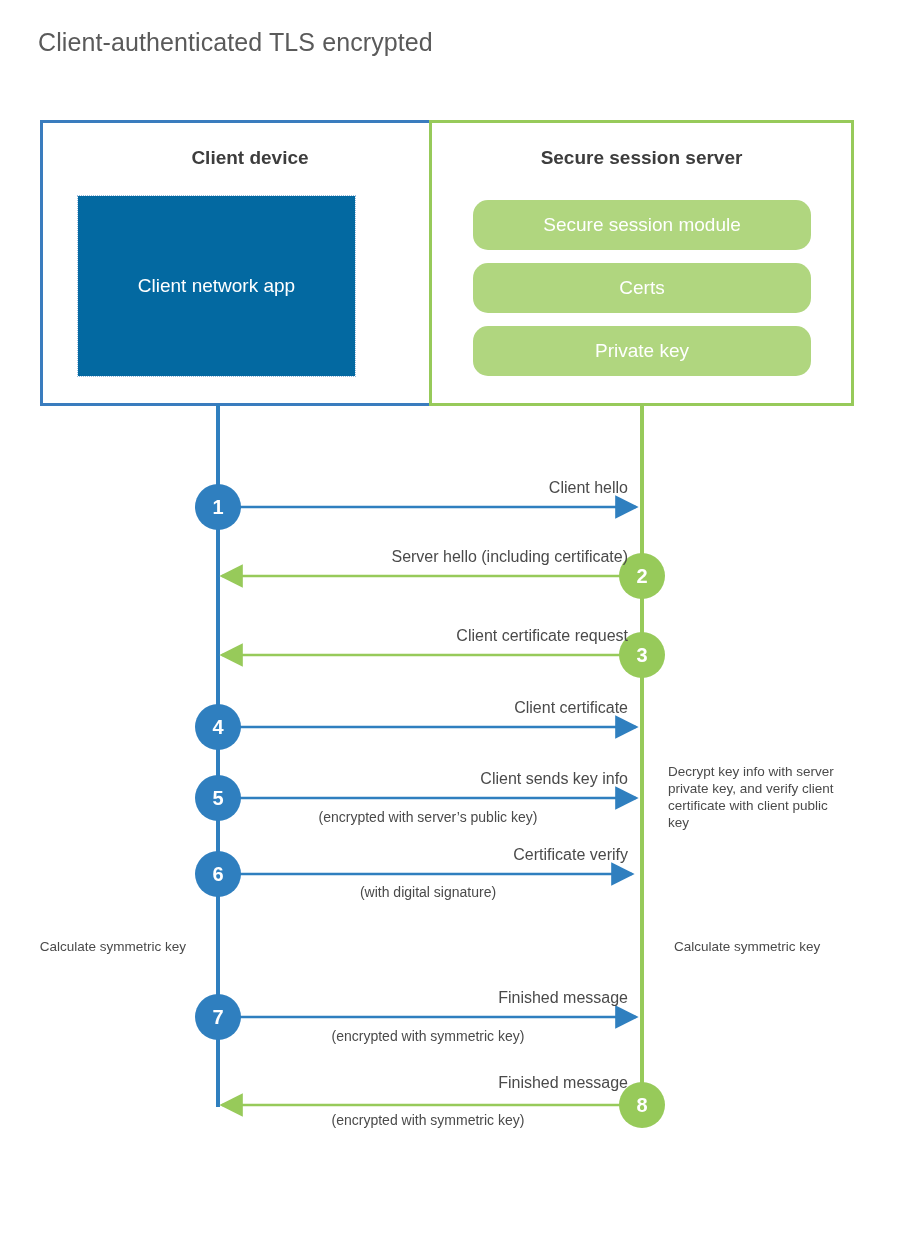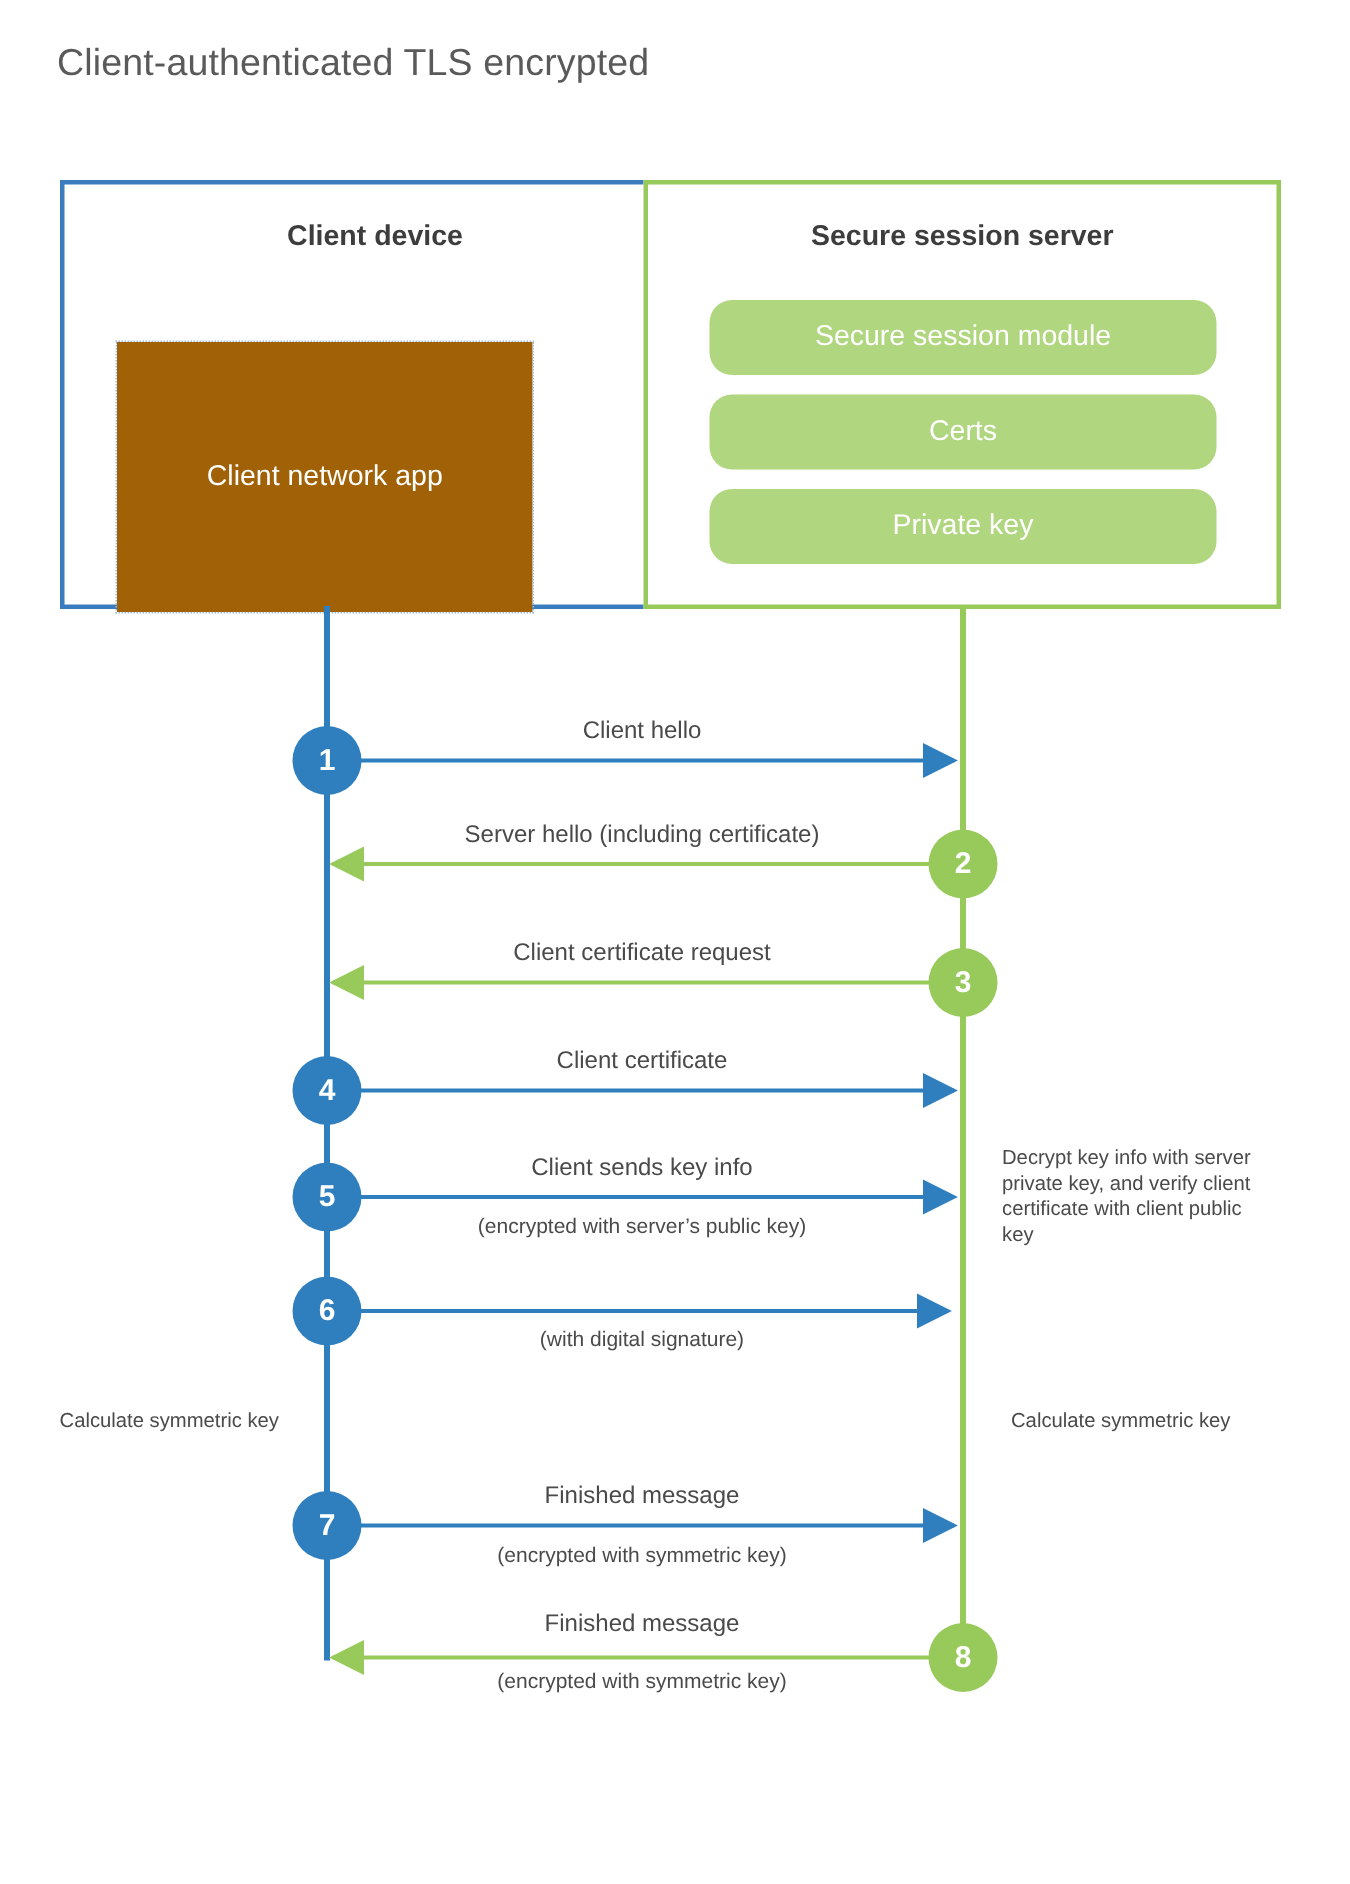--- a/index.html
+++ b/index.html
@@ -65,26 +65,25 @@
     font-weight: bold;
     color: #3d3d3d;
   }
 
   #client-network-app {
     position: absolute;
     left: 35px;
     top: 73px;
     width: 277px;
     height: 180px;
-    background: #a16207;
+    background: #0369a1;
     outline: 1px dotted #9bbddd;
     display: flex;
     align-items: center;
     justify-content: center;
-    margin-top: 32px;
   }
   #client-network-app .app-label {
     color: #ffffff;
     font-size: 19px;
     line-height: 26px;
     text-align: center;
     max-width: 170px;
   }
 
   .server-bar {
@@ -134,21 +133,21 @@
     color: #ffffff;
     font-size: 20px;
     font-weight: bold;
   }
   .step-circle.blue { background: #2f7fbf; }
   .step-circle.green { background: #97ca5a; }
 
   
   .msg-label {
     position: absolute;
-    text-align: center;
+    text-align: right;
     font-size: 16px;
     color: #4a4a4a;
     white-space: nowrap;
   }
   .msg-sub {
     position: absolute;
     text-align: center;
     font-size: 14px;
     color: #4a4a4a;
     white-space: nowrap;
@@ -255,20 +254,21 @@
 
   <div class="msg-label" style="left:228px; top:548px; width:400px;">Server hello (including certificate)</div>
 
   <div class="msg-label" style="left:228px; top:627px; width:400px;">Client certificate request</div>
 
   <div class="msg-label" style="left:228px; top:699px; width:400px;">Client certificate</div>
 
   <div class="msg-label" style="left:228px; top:770px; width:400px;">Client sends key info</div>
   <div class="msg-sub" style="left:228px; top:809px; width:400px;">(encrypted with server’s public key)</div>
 
+  <div class="msg-label" style="left:228px; top:846px; width:400px;">Certificate verify</div>
   <div class="msg-sub" style="left:228px; top:884px; width:400px;">(with digital signature)</div>
 
   <div class="msg-label" style="left:228px; top:989px; width:400px;">Finished message</div>
   <div class="msg-sub" style="left:228px; top:1028px; width:400px;">(encrypted with symmetric key)</div>
 
   <div class="msg-label" style="left:228px; top:1074px; width:400px;">Finished message</div>
   <div class="msg-sub" style="left:228px; top:1112px; width:400px;">(encrypted with symmetric key)</div>
 
   <div class="side-note" style="left:668px; top:763px; width:170px;">Decrypt key info with server private key, and verify client certificate with client public key</div>
 

